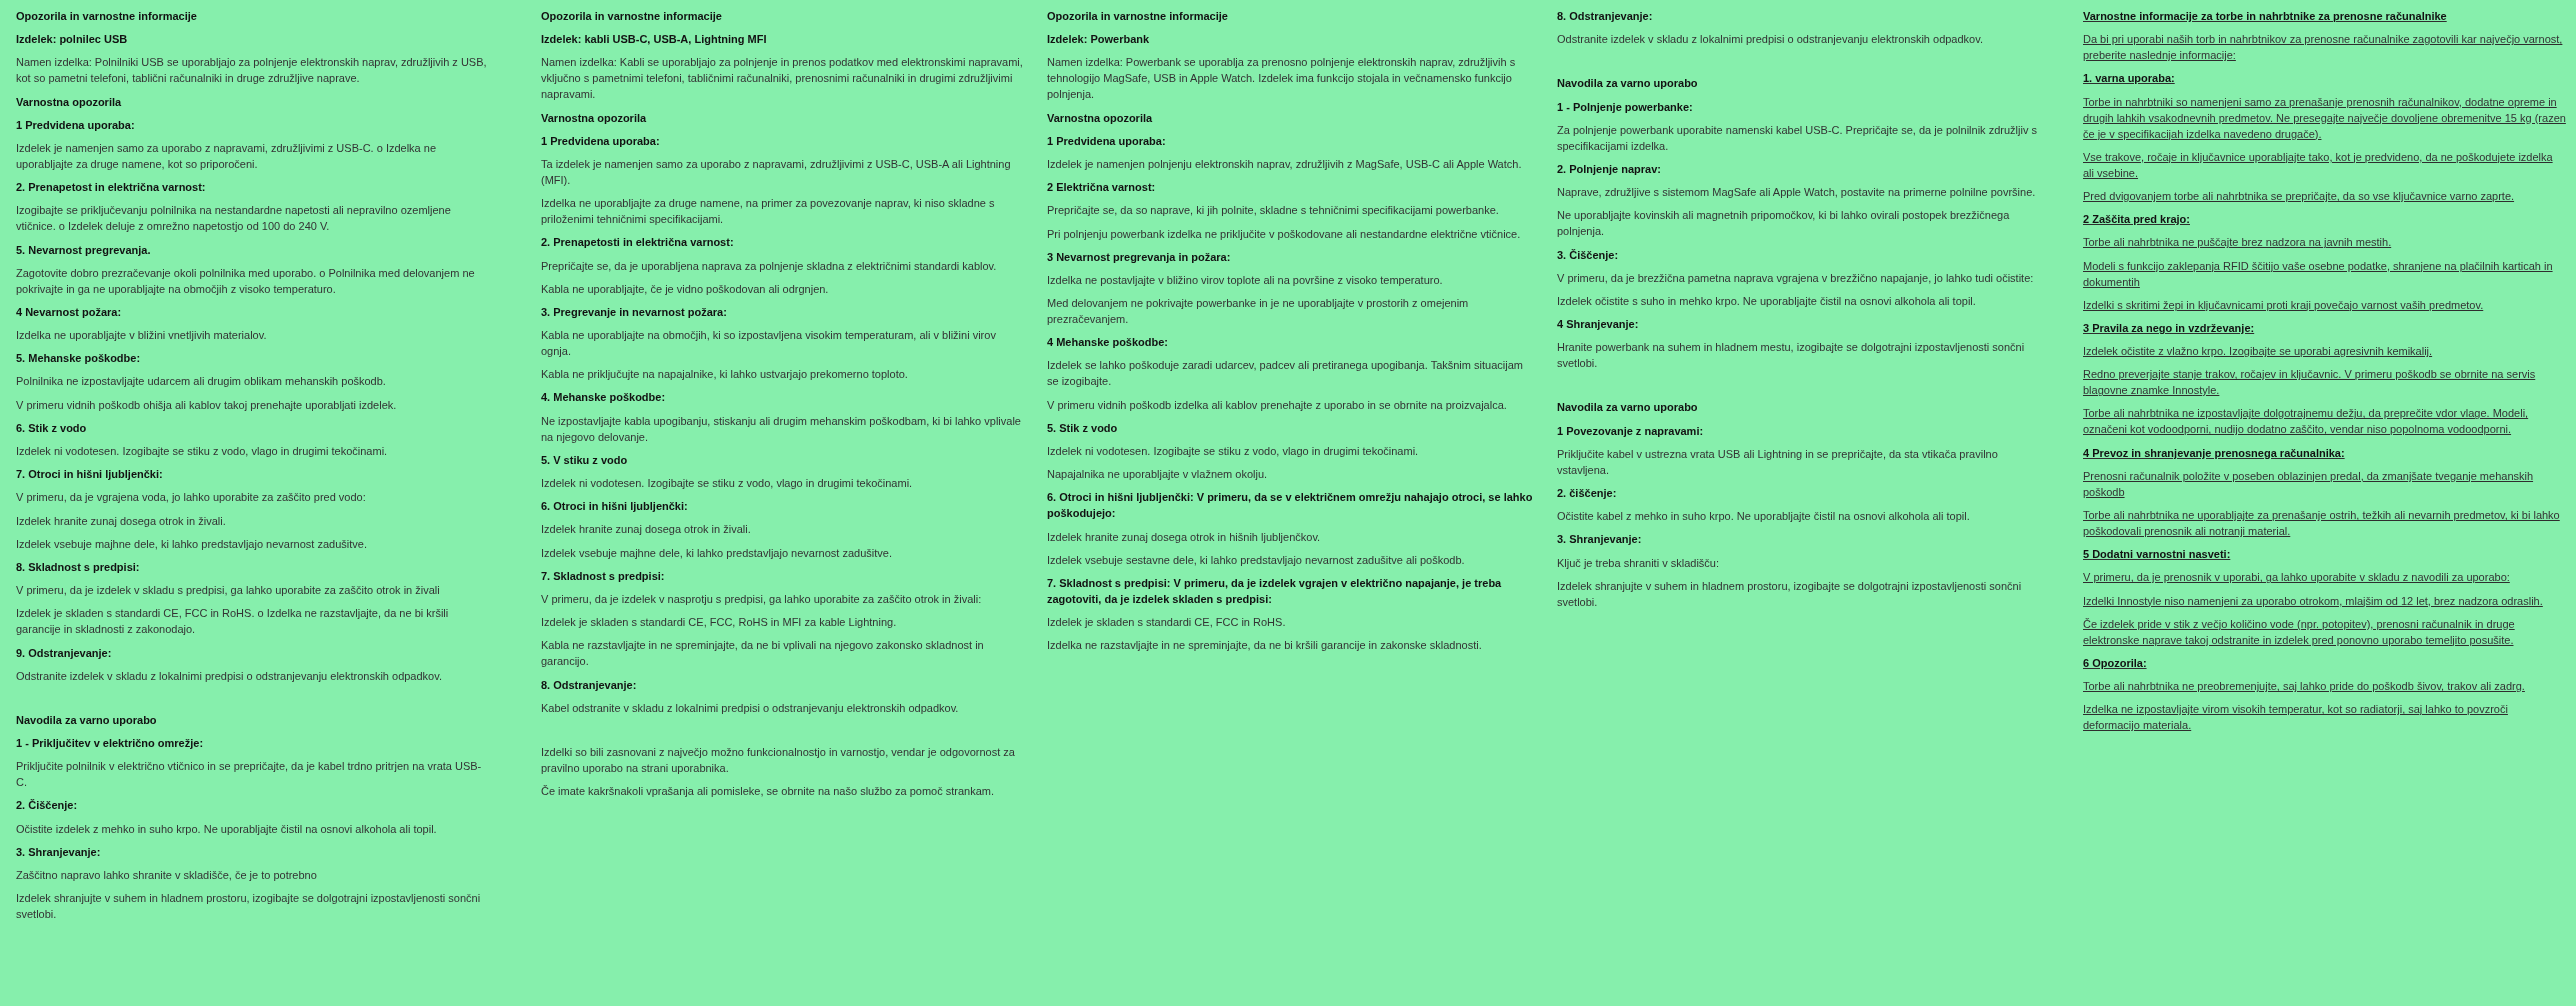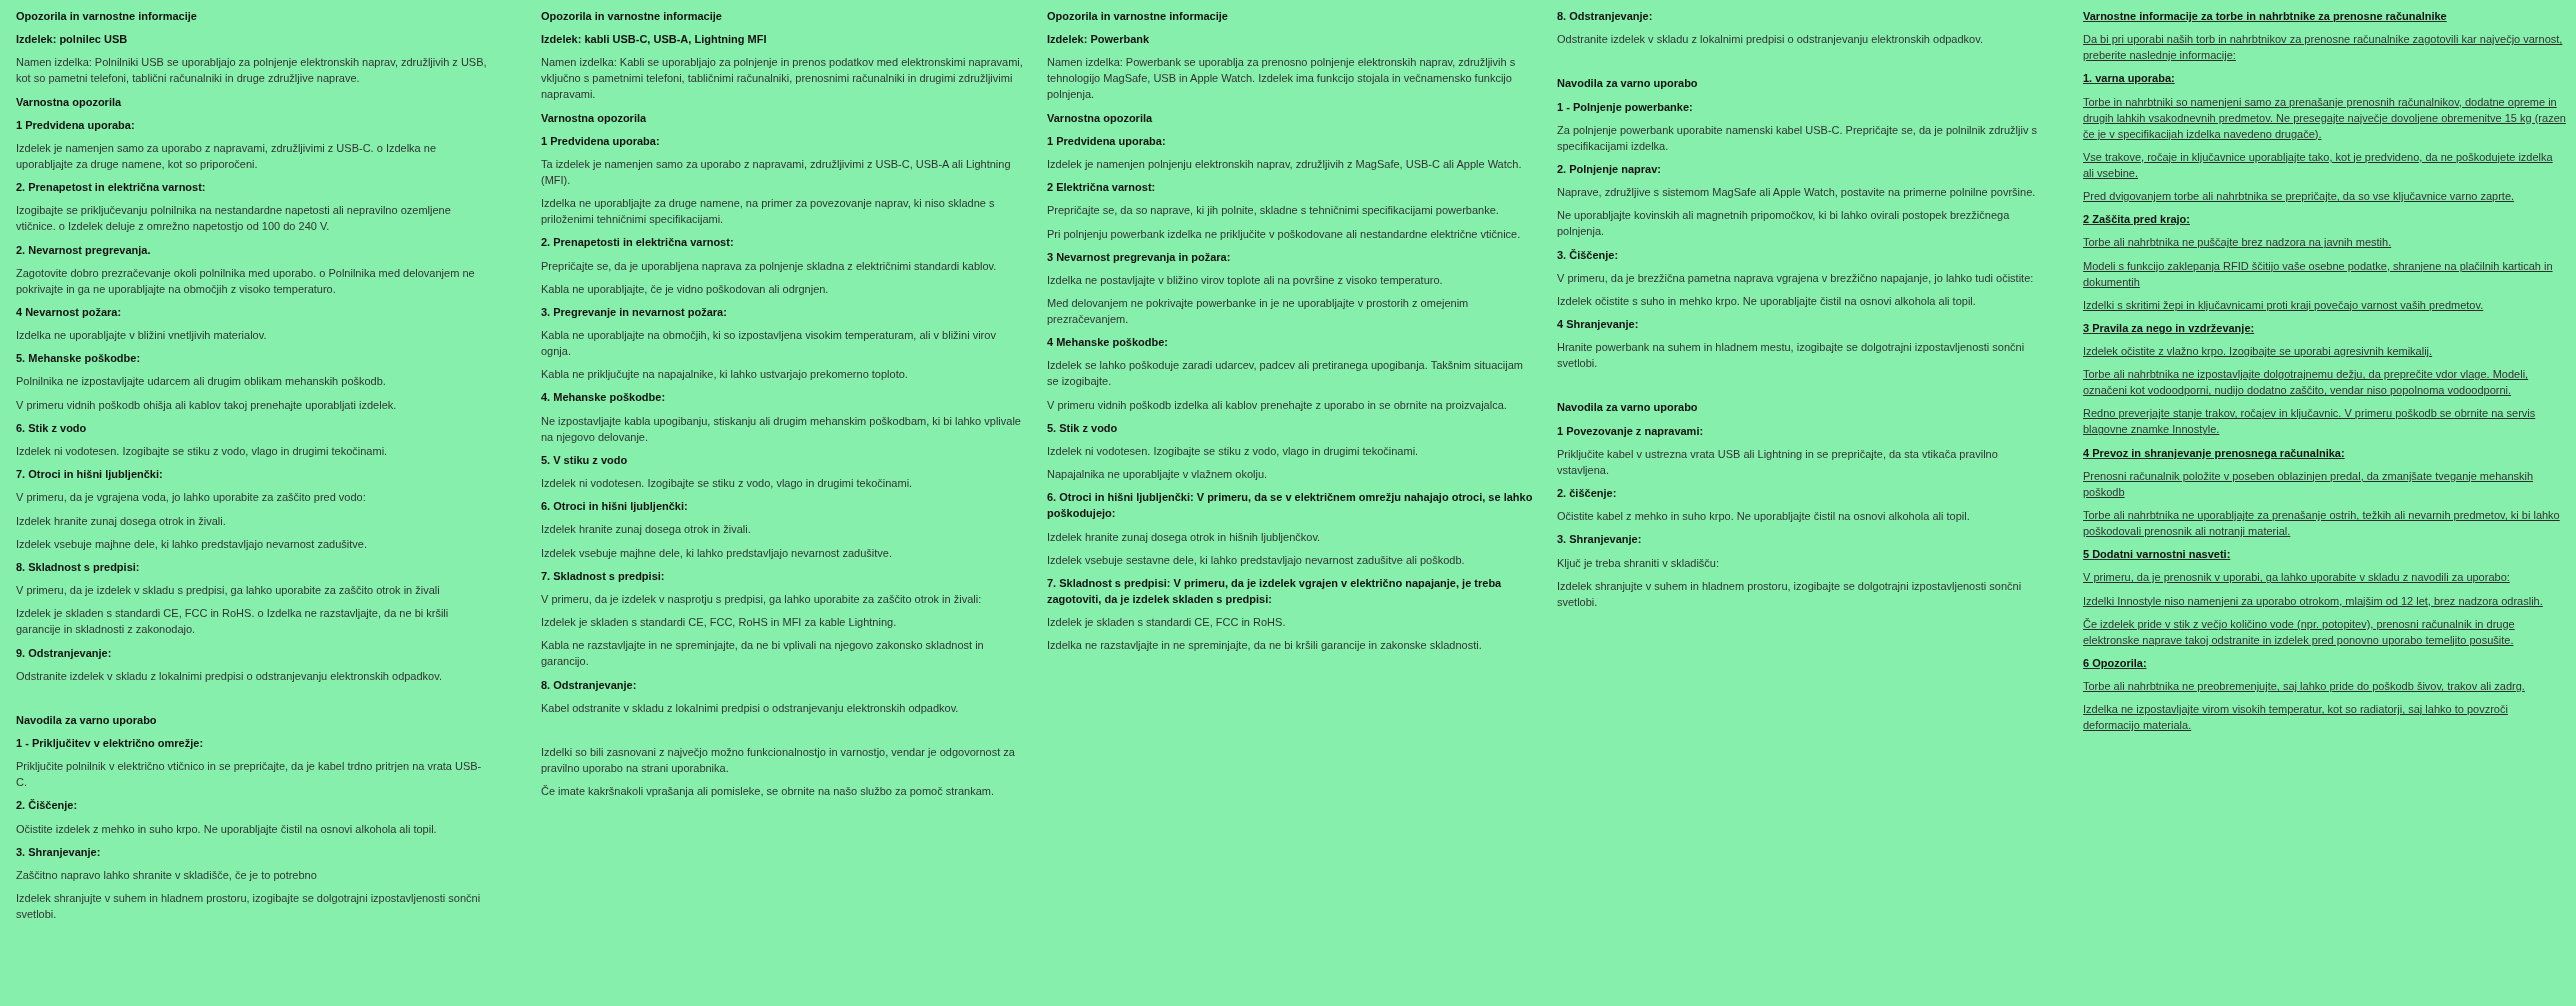--- a/index.html
+++ b/index.html
@@ -27,21 +27,21 @@
 <div class="page">
   <div class="col col-1" id="col-0">
       <div class="blk h">Opozorila in varnostne informacije</div>
       <div class="blk h">Izdelek: polnilec USB</div>
       <div class="blk p">Namen izdelka: Polnilniki USB se uporabljajo za polnjenje elektronskih naprav, združljivih z USB, kot so pametni telefoni, tablični računalniki in druge združljive naprave.</div>
       <div class="blk h">Varnostna opozorila</div>
       <div class="blk h">1 Predvidena uporaba:</div>
       <div class="blk p">Izdelek je namenjen samo za uporabo z napravami, združljivimi z USB-C. o Izdelka ne uporabljajte za druge namene, kot so priporočeni.</div>
       <div class="blk h">2. Prenapetost in električna varnost:</div>
       <div class="blk p">Izogibajte se priključevanju polnilnika na nestandardne napetosti ali nepravilno ozemljene vtičnice. o Izdelek deluje z omrežno napetostjo od 100 do 240 V.</div>
-      <div class="blk h">2. Nevarnost pregrevanja.</div>
+      <div class="blk h">5. Nevarnost pregrevanja.</div>
       <div class="blk p">Zagotovite dobro prezračevanje okoli polnilnika med uporabo. o Polnilnika med delovanjem ne pokrivajte in ga ne uporabljajte na območjih z visoko temperaturo.</div>
       <div class="blk h">4 Nevarnost požara:</div>
       <div class="blk p">Izdelka ne uporabljajte v bližini vnetljivih materialov.</div>
       <div class="blk h">5. Mehanske poškodbe:</div>
       <div class="blk p">Polnilnika ne izpostavljajte udarcem ali drugim oblikam mehanskih poškodb.</div>
       <div class="blk p">V primeru vidnih poškodb ohišja ali kablov takoj prenehajte uporabljati izdelek.</div>
       <div class="blk h">6. Stik z vodo</div>
       <div class="blk p">Izdelek ni vodotesen. Izogibajte se stiku z vodo, vlago in drugimi tekočinami.</div>
       <div class="blk h">7. Otroci in hišni ljubljenčki:</div>
       <div class="blk p">V primeru, da je vgrajena voda, jo lahko uporabite za zaščito pred vodo:</div>
@@ -150,22 +150,22 @@
       <div class="blk h">1. varna uporaba:</div>
       <div class="blk p">Torbe in nahrbtniki so namenjeni samo za prenašanje prenosnih računalnikov, dodatne opreme in drugih lahkih vsakodnevnih predmetov. Ne presegajte največje dovoljene obremenitve 15 kg (razen če je v specifikacijah izdelka navedeno drugače).</div>
       <div class="blk p">Vse trakove, ročaje in ključavnice uporabljajte tako, kot je predvideno, da ne poškodujete izdelka ali vsebine.</div>
       <div class="blk p">Pred dvigovanjem torbe ali nahrbtnika se prepričajte, da so vse ključavnice varno zaprte.</div>
       <div class="blk h">2 Zaščita pred krajo:</div>
       <div class="blk p">Torbe ali nahrbtnika ne puščajte brez nadzora na javnih mestih.</div>
       <div class="blk p">Modeli s funkcijo zaklepanja RFID ščitijo vaše osebne podatke, shranjene na plačilnih karticah in dokumentih</div>
       <div class="blk p">Izdelki s skritimi žepi in ključavnicami proti kraji povečajo varnost vaših predmetov.</div>
       <div class="blk h">3 Pravila za nego in vzdrževanje:</div>
       <div class="blk p">Izdelek očistite z vlažno krpo. Izogibajte se uporabi agresivnih kemikalij.</div>
+      <div class="blk p">Redno preverjajte stanje trakov, ročajev in ključavnic. V primeru poškodb se obrnite na servis blagovne znamke Innostyle.</div>
       <div class="blk p">Torbe ali nahrbtnika ne izpostavljajte dolgotrajnemu dežju, da preprečite vdor vlage. Modeli, označeni kot vodoodporni, nudijo dodatno zaščito, vendar niso popolnoma vodoodporni.</div>
-      <div class="blk p">Redno preverjajte stanje trakov, ročajev in ključavnic. V primeru poškodb se obrnite na servis blagovne znamke Innostyle.</div>
       <div class="blk h">4 Prevoz in shranjevanje prenosnega računalnika:</div>
       <div class="blk p">Prenosni računalnik položite v poseben oblazinjen predal, da zmanjšate tveganje mehanskih poškodb</div>
       <div class="blk p">Torbe ali nahrbtnika ne uporabljajte za prenašanje ostrih, težkih ali nevarnih predmetov, ki bi lahko poškodovali prenosnik ali notranji material.</div>
       <div class="blk h">5 Dodatni varnostni nasveti:</div>
       <div class="blk p">V primeru, da je prenosnik v uporabi, ga lahko uporabite v skladu z navodili za uporabo:</div>
       <div class="blk p">Izdelki Innostyle niso namenjeni za uporabo otrokom, mlajšim od 12 let, brez nadzora odraslih.</div>
       <div class="blk p">Če izdelek pride v stik z večjo količino vode (npr. potopitev), prenosni računalnik in druge elektronske naprave takoj odstranite in izdelek pred ponovno uporabo temeljito posušite.</div>
       <div class="blk h">6 Opozorila:</div>
       <div class="blk p">Torbe ali nahrbtnika ne preobremenjujte, saj lahko pride do poškodb šivov, trakov ali zadrg.</div>
       <div class="blk p">Izdelka ne izpostavljajte virom visokih temperatur, kot so radiatorji, saj lahko to povzroči deformacijo materiala.</div>

